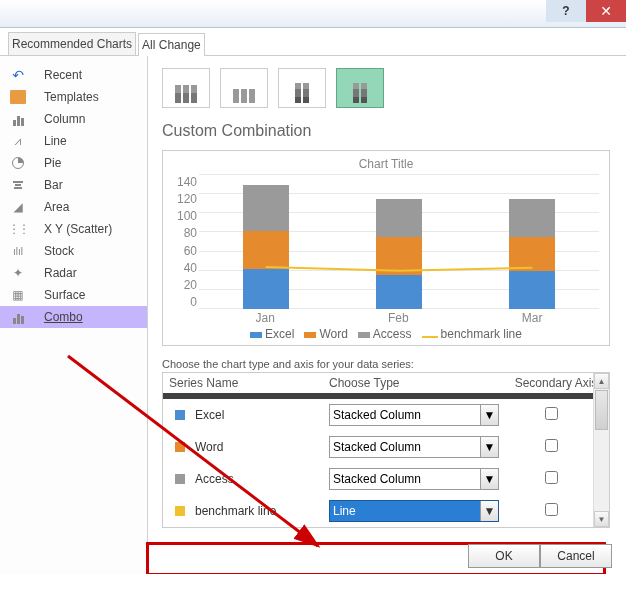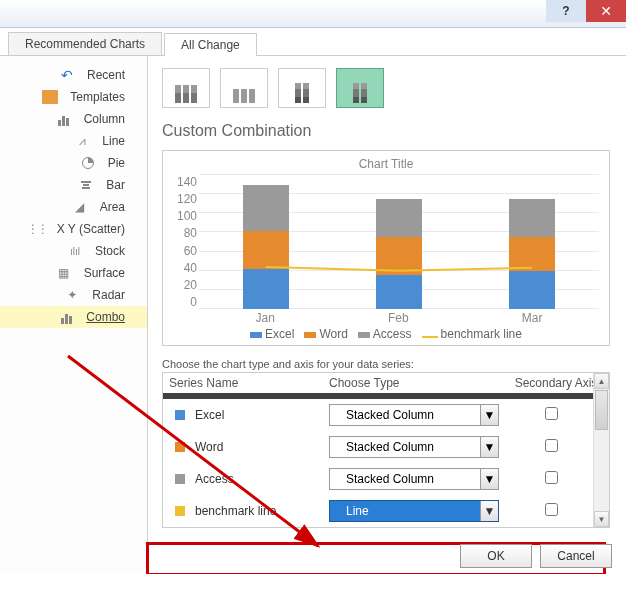--- a/index.html
+++ b/index.html
@@ -4,26 +4,26 @@
 <style>
 * { box-sizing: border-box; margin: 0; padding: 0; font-family: 'Segoe UI', Tahoma, sans-serif; font-size: 12px; }
 body { background: #fff; }
 .titlebar { height: 28px; background: linear-gradient(#fff,#e8eef6); border-bottom: 1px solid #b6c4d6; display: flex; align-items: center; padding: 0 6px; position: relative; }
 .titlebar .title { color: #333; font-size: 13px; }
 .titlebar .winbtns { position: absolute; right: 0; top: 0; display: flex; }
 .winbtn { width: 40px; height: 22px; display: flex; align-items: center; justify-content: center; }
 .winbtn.help { background: #d8e4f2; color: #333; font-weight: bold; }
 .winbtn.close { background: #c44; color: #fff; font-size: 14px; }
 .tabs { display: flex; padding: 4px 8px 0 8px; border-bottom: 1px solid #ccc; }
-.tab { padding: 4px 16px; border: 1px solid #ccc; border-bottom: none; background: #f4f4f4; margin-right: 2px; color: #444; }
+.tab { padding: 4px 3px; border: 1px solid #ccc; border-bottom: none; background: #f4f4f4; margin-right: 2px; color: #444; }
 .tab.active { background: #fff; position: relative; top: 1px; }
 .main { display: flex; height: 518px; }
 .sidebar { width: 148px; border-right: 1px solid #d0d0d0; padding: 8px 0; background: #fdfdfd; }
-.side-item { display: flex; align-items: center; padding: 4px 22px; gap: 12px; color: #444; justify-content: flex-end; }
-.side-item.selected { background: #fef9c3; text-decoration: underline; }
+.side-item { display: flex; align-items: center; padding: 4px 10px; gap: 18px; color: #444; }
+.side-item.selected { background: #c4b5fd; text-decoration: underline; }
 .side-icon { width: 16px; height: 14px; display: inline-flex; align-items: center; justify-content: center; }
 .recent-icon::before { content:"↶"; color:#2a6cd0; font-size:14px; }
 .folder-icon { background:#e89b40; border-radius:1px; }
 .col-icon { display:inline-flex; gap:1px; align-items:flex-end; }
 .col-icon i { width:3px; background:#888; display:inline-block; }
 .line-icon::before { content:"⩘"; color:#888; font-size:12px; }
 .pie-icon { width:12px;height:12px;border:1px solid #888;border-radius:50%; background: conic-gradient(#888 0 90deg, transparent 90deg); }
 .bar-icon { display:inline-flex; flex-direction:column; gap:1px; }
 .bar-icon i { height:2px; background:#888; }
 .area-icon::before { content:"◢"; color:#888; }
@@ -57,32 +57,32 @@
 .legend .sw { width:12px; height:6px; display:inline-block; margin-right:3px; }
 .legend .ln { width:16px; height:2px; display:inline-block; margin-right:3px; background:#f0c030; }
 .choose-label { font-size:11px; color:#555; margin-bottom:2px; }
 .grid-table { border:1px solid #ccc; position:relative; }
 .grid-head { display:flex; padding:3px 6px; font-size:11px; color:#555; border-bottom:6px solid #404040; }
 .col1{width:160px}.col2{width:180px}.col3{flex:1;text-align:center}
 .grid-body { max-height:140px; overflow:hidden; position:relative; }
 .row { display:flex; align-items:center; padding:5px 6px; }
 .row .marker { width:10px; height:10px; margin-right:10px; margin-left:6px; }
 .row .name { flex: 0 0 134px; color:#333; }
-.row .combo { width:170px; height:22px; border:1px solid #999; background:#fff; display:flex; align-items:center; padding:0 16px; position:relative; }
+.row .combo { width:170px; height:22px; border:1px solid #999; background:#fff; display:flex; align-items:center; padding:0 3px; position:relative; }
 .row .combo .drop { position:absolute; right:0; top:0; bottom:0; width:18px; border-left:1px solid #999; background:linear-gradient(#fafafa,#e0e0e0); display:flex;align-items:center;justify-content:center; }
 .row .combo.sel { background:#2a7fd4; color:#fff; border-color:#1a5a9a; }
 .row .combo.sel .drop { background:linear-gradient(#fafafa,#e0e0e0); color:#333; }
 .row .chk { flex:1; text-align:center; }
 .row .chk input { width:13px; height:13px; }
 .scrollbar { position:absolute; right:0; top:0; bottom:0; width:16px; background:#f0f0f0; border-left:1px solid #ddd; }
 .sb-btn { height:16px; background:linear-gradient(#fafafa,#e0e0e0); border:1px solid #ccc; display:flex;align-items:center;justify-content:center;font-size:8px;color:#666; }
 .sb-thumb { height:40px; background:linear-gradient(#e8e8e8,#d0d0d0); border:1px solid #bbb; margin:1px; }
 .highlight-box { position:absolute; border:3px solid #c00; pointer-events:none; }
 .arrow-svg { position:absolute; pointer-events:none; }
-.footer { position:absolute; right:14px; bottom:6px; display:flex; gap:8px; }
+.footer { position:absolute; right:14px; bottom:6px; display:flex; }
 .btn { width:72px; height:24px; border:1px solid #999; background:linear-gradient(#fff,#e8e8e8); color:#333; }
 </style>
 </head>
 <body>
 
 <div class="titlebar">
   <div class="winbtns">
     <div class="winbtn help">?</div>
     <div class="winbtn close">✕</div>
   </div>
@@ -135,26 +135,26 @@
       </div>
     <div class="side-item">
         <span class="side-icon xy-icon"></span>
         <span>X Y (Scatter)</span>
       </div>
     <div class="side-item">
         <span class="side-icon stock-icon"></span>
         <span>Stock</span>
       </div>
     <div class="side-item">
+        <span class="side-icon radar-icon"></span>
+        <span>Radar</span>
+      </div>
+    <div class="side-item">
         <span class="side-icon surf-icon"></span>
         <span>Surface</span>
-      </div>
-    <div class="side-item">
-        <span class="side-icon radar-icon"></span>
-        <span>Radar</span>
       </div>
     <div class="side-item selected">
         <span class="side-icon col-icon">
           <i style="height:6px"></i>
           <i style="height:10px"></i>
           <i style="height:8px"></i>
         </span>
         <span>Combo</span>
       </div>
   </div>

